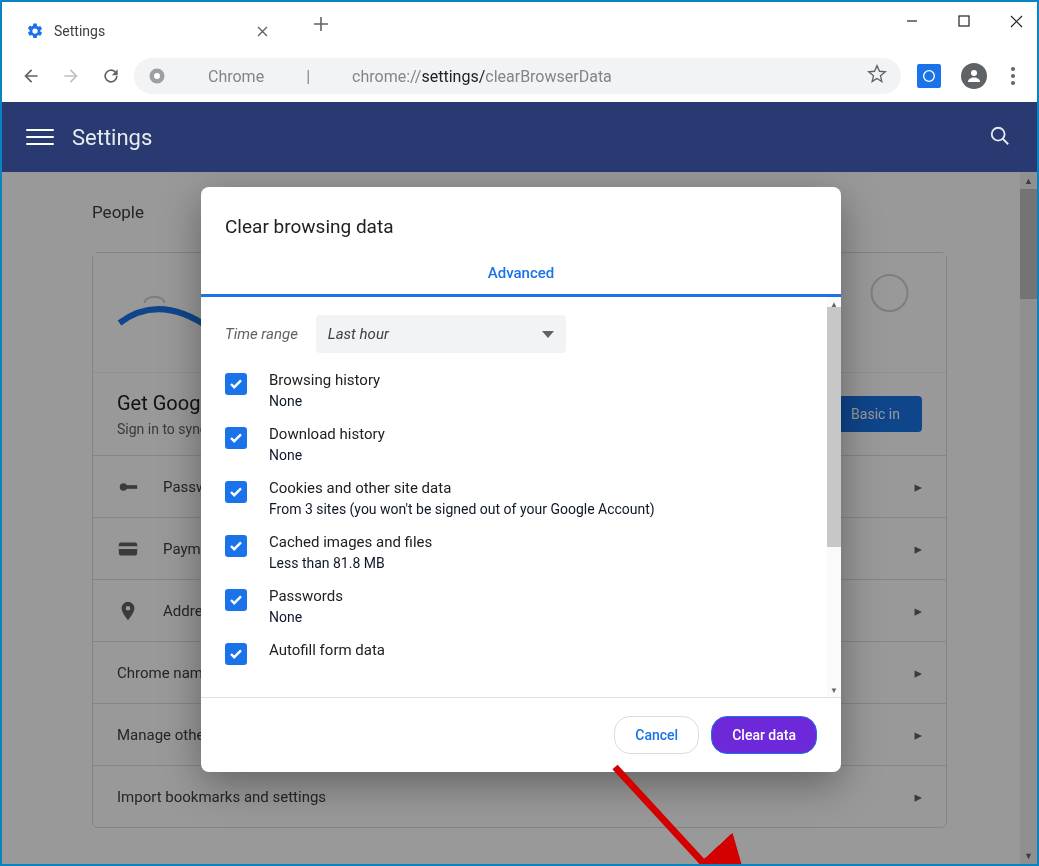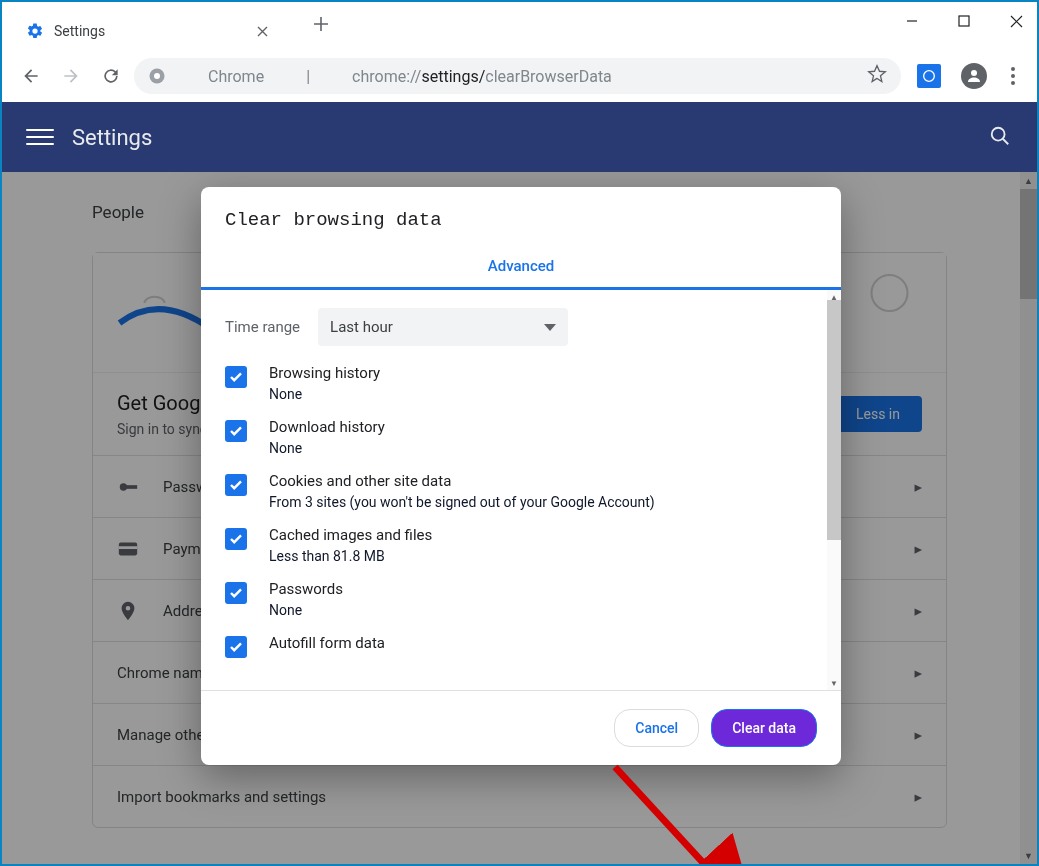--- a/index.html
+++ b/index.html
@@ -51,33 +51,33 @@
 .dim-overlay { position: absolute; inset: 0; background: rgba(0,0,0,0.4); }
 
 
 .page-scroll { position: absolute; right: 0; top: 0; width: 17px; height: 100%; background: #f1f1f1; }
 .page-scroll .thumb { position:absolute; top:0; width:100%; height:110px; background:#c1c1c1;}
 .page-scroll .ar { position:absolute; width:100%; height:17px; display:flex;align-items:center;justify-content:center;color:#666;font-size:9px;}
 .page-scroll .ar.top{top:0;} .page-scroll .ar.bot{bottom:0;}
 
 
 .modal { position: absolute; left: 199px; top: 187px; width: 640px; background: #fff; border-radius: 8px; box-shadow: 0 12px 40px rgba(0,0,0,0.35); z-index: 50; overflow: hidden; }
-.modal-title { font-size: 19px; color: #202124; padding: 22px 24px 14px 24px; font-family: Liberation Mono, monospace; }
+.modal-title { font-size: 19px; color: #202124; padding: 28px 24px 14px 24px; }
 .tabs { display: flex; border-bottom: 1px solid #e0e0e0; }
 .tabrow { flex:1; text-align:center; padding: 12px 0 14px 0; font-size: 15px; font-weight:500; color:#5f6368; cursor:pointer; position:relative;}
 .tabrow.active { color: #1a73e8; }
 .tabrow.active::after { content:""; position:absolute; left:0; right:0; bottom:-1px; height:3px; background:#1a73e8; }
 
 .modal-body { position: relative; height: 400px; overflow: hidden; }
 .modal-scroll { position:absolute; right:0; top:0; width:14px; height:100%; background:#fafafa;}
 .modal-scroll .mthumb{position:absolute;top:10px;height:240px;width:100%;background:#c7c7c7;}
 .modal-scroll .mar{position:absolute;width:100%;height:14px;font-size:8px;color:#666;display:flex;align-items:center;justify-content:center;}
 .modal-scroll .mar.t{top:0;} .modal-scroll .mar.b{bottom:0;}
 
-.timerange { display:flex; align-items:center; gap:18px; padding: 18px 36px 10px 24px; }
+.timerange { display:flex; align-items:center; gap:18px; padding: 18px 36px 10px 24px; font-style: italic; }
 .timerange-label{font-size:15px;color:#5f6368;}
 .dropdown{background:#f1f3f4;border:none;height:38px;width:250px;border-radius:4px;padding:0 12px;font-size:15px;color:#3c4043;display:flex;align-items:center;justify-content:space-between;cursor:pointer;}
 .dropdown .tri{border-left:6px solid transparent;border-right:6px solid transparent;border-top:7px solid #5f6368;}
 
 .check-row { display:flex; gap:22px; padding: 8px 24px; align-items:flex-start;}
 .checkbox { width:22px;height:22px;background:#1a73e8;border-radius:3px;display:flex;align-items:center;justify-content:center;flex-shrink:0;margin-top:2px;}
 .checkbox svg{stroke:#fff;}
 .check-main{font-size:15px;color:#202124;margin-bottom:4px;}
 .check-sub{font-size:14px;color:#0f172a;}
 
@@ -197,21 +197,21 @@
             <path d="M20 70 Q 60 40 110 75" stroke="#1a73e8" stroke-width="6" fill="none"></path>
             <circle cx="790" cy="40" r="18" fill="none" stroke="#cfd2d6" stroke-width="2"></circle>
             <path d="M45 50 a8 5 0 0 1 20 0" stroke="#cfd2d6" stroke-width="2" fill="none"></path>
           </svg>
       </div>
       <div class="signin-row" style="display:flex;align-items:center;">
         <div>
           <div class="signin-title">Get Google smarts in Chrome</div>
           <div class="signin-sub">Sign in to sync and personalize Chrome across your devices</div>
         </div>
-        <button class="signin-btn" style="margin-left:auto">Less in</button>
+        <button class="signin-btn" style="margin-left:auto">Basic in</button>
       </div>
       <div class="card-row">
         <svg width="22" height="22" viewBox="0 0 24 24" fill="#5f6368">
             <circle cx="7" cy="12" r="4"></circle>
             <rect x="10" y="10" width="12" height="4"></rect>
           </svg>
         <span style="margin-left:24px">Passwords</span>
         <span class="chev">▸</span>
       </div>
       <div class="card-row">

